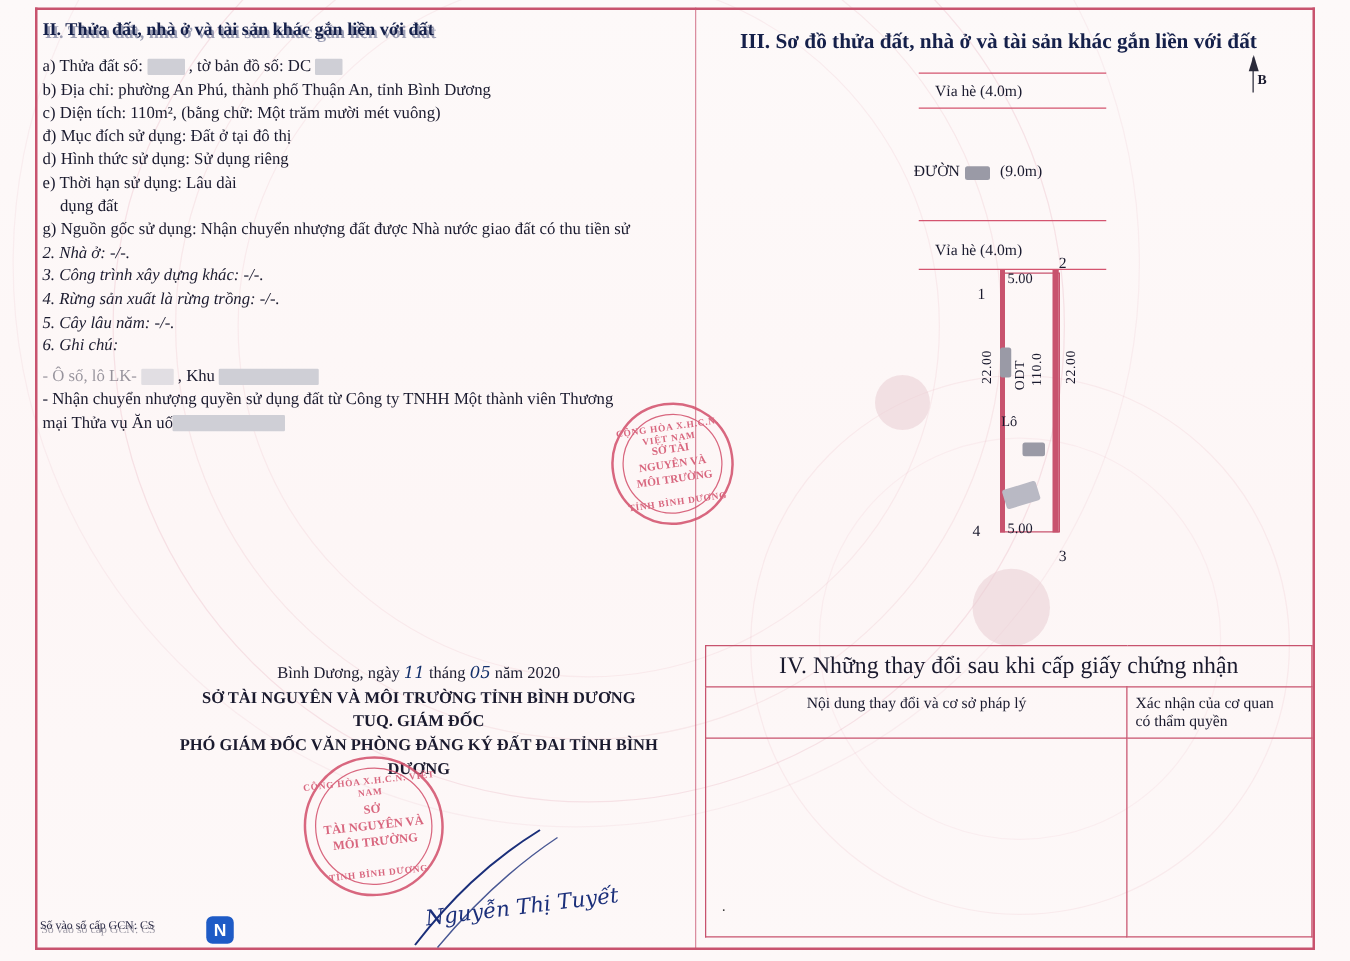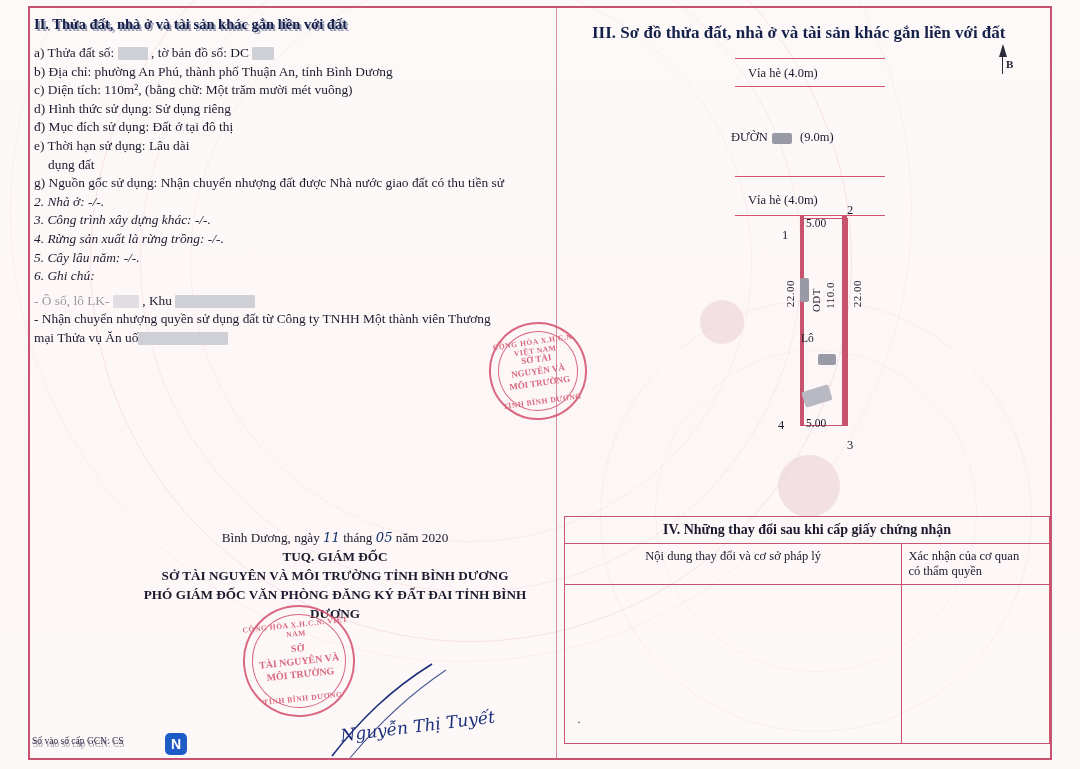--- a/index.html
+++ b/index.html
@@ -284,22 +284,22 @@
     font-size: 12.5px;
   }
   .tbl td, .tbl th {
     border: 1px solid #c8536e;
     padding: 5px 6px;
     vertical-align: top;
     font-weight: normal;
   }
   .tbl .hdr {
     text-align: center;
-    font-weight: bold;
-    font-size: 14px;
+    font-weight: normal;
+    font-size: 19px;
   }
   .tbl .colhdr { text-align: center; }
   .tbl .body-row td { height: 148px; }
   .dot-mark {
     font-size: 12px;
     color: #333;
   }
   .marker-sq {
     position: absolute;
     background: #9a9aa6;
@@ -339,22 +339,22 @@
   <div class="lines">
     <div class="line">
       <span>a) Thửa đất số:</span>
       <span class="blurbox" style="width:30px;"></span>
       <span>, tờ bản đồ số:</span>
       <span>DC</span>
       <span class="blurbox" style="width:22px;"></span>
     </div>
     <div class="line">b) Địa chỉ:  phường An Phú, thành phố Thuận An, tỉnh Bình Dương</div>
     <div class="line">c) Diện tích:      110m², (bằng chữ: Một trăm mười mét vuông)</div>
+    <div class="line">đ) Mục đích sử dụng:   Đất ở tại đô thị</div>
     <div class="line">d) Hình thức sử dụng:   Sử dụng riêng</div>
-    <div class="line">đ) Mục đích sử dụng:   Đất ở tại đô thị</div>
     <div class="line">e) Thời hạn sử dụng:   Lâu dài</div>
     <div class="line indent">dụng đất</div>
     <div class="line">g) Nguồn gốc sử dụng: Nhận chuyển nhượng đất được Nhà nước giao đất có thu tiền sử</div>
     <div class="line bold-italic">2. Nhà ở:  -/-.</div>
     <div class="line bold-italic">3. Công trình xây dựng khác: -/-.</div>
     <div class="line bold-italic">4. Rừng sản xuất là rừng trồng: -/-.</div>
     <div class="line bold-italic">5. Cây lâu năm:  -/-.</div>
     <div class="line bold-italic">6. Ghi chú:</div>
     <div class="line" style="height:6px;"></div>
     <div class="line">
@@ -377,22 +377,22 @@
   </div>
 
   <div class="sign-block">
     <div class="l1">
       <span>Bình Dương, ngày</span>
       <span class="hand">11</span>
       <span>tháng</span>
       <span class="hand">05</span>
       <span>năm 2020</span>
     </div>
+    <div class="bold">SỞ TÀI NGUYÊN VÀ MÔI TRƯỜNG TỈNH BÌNH DƯƠNG</div>
     <div class="bold">TUQ. GIÁM ĐỐC</div>
-    <div class="bold">SỞ TÀI NGUYÊN VÀ MÔI TRƯỜNG TỈNH BÌNH DƯƠNG</div>
     <div class="bold">PHÓ GIÁM ĐỐC VĂN PHÒNG ĐĂNG KÝ ĐẤT ĐAI TỈNH BÌNH DƯƠNG</div>
   </div>
 
   <div class="stamp stamp-2">
     <div class="inner"></div>
     <div class="arc-top">CỘNG HÒA X.H.C.N. VIỆT NAM</div>
     <div class="mid">SỞ<br>TÀI NGUYÊN VÀ<br>MÔI TRƯỜNG</div>
     <div class="arc-bot">TỈNH BÌNH DƯƠNG</div>
   </div>
 

